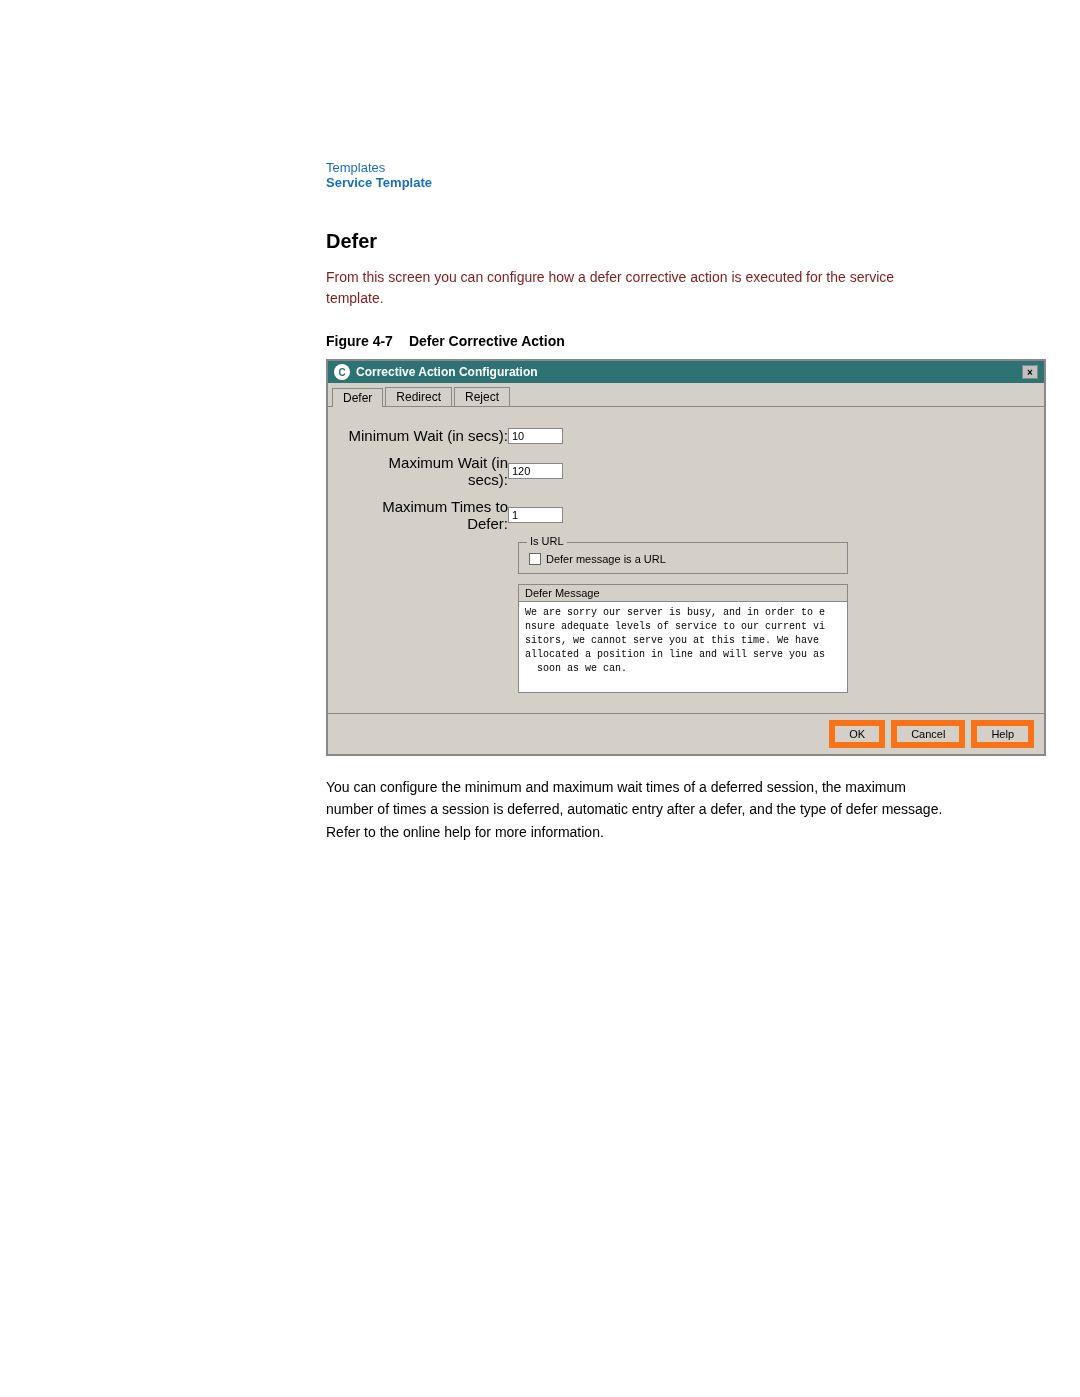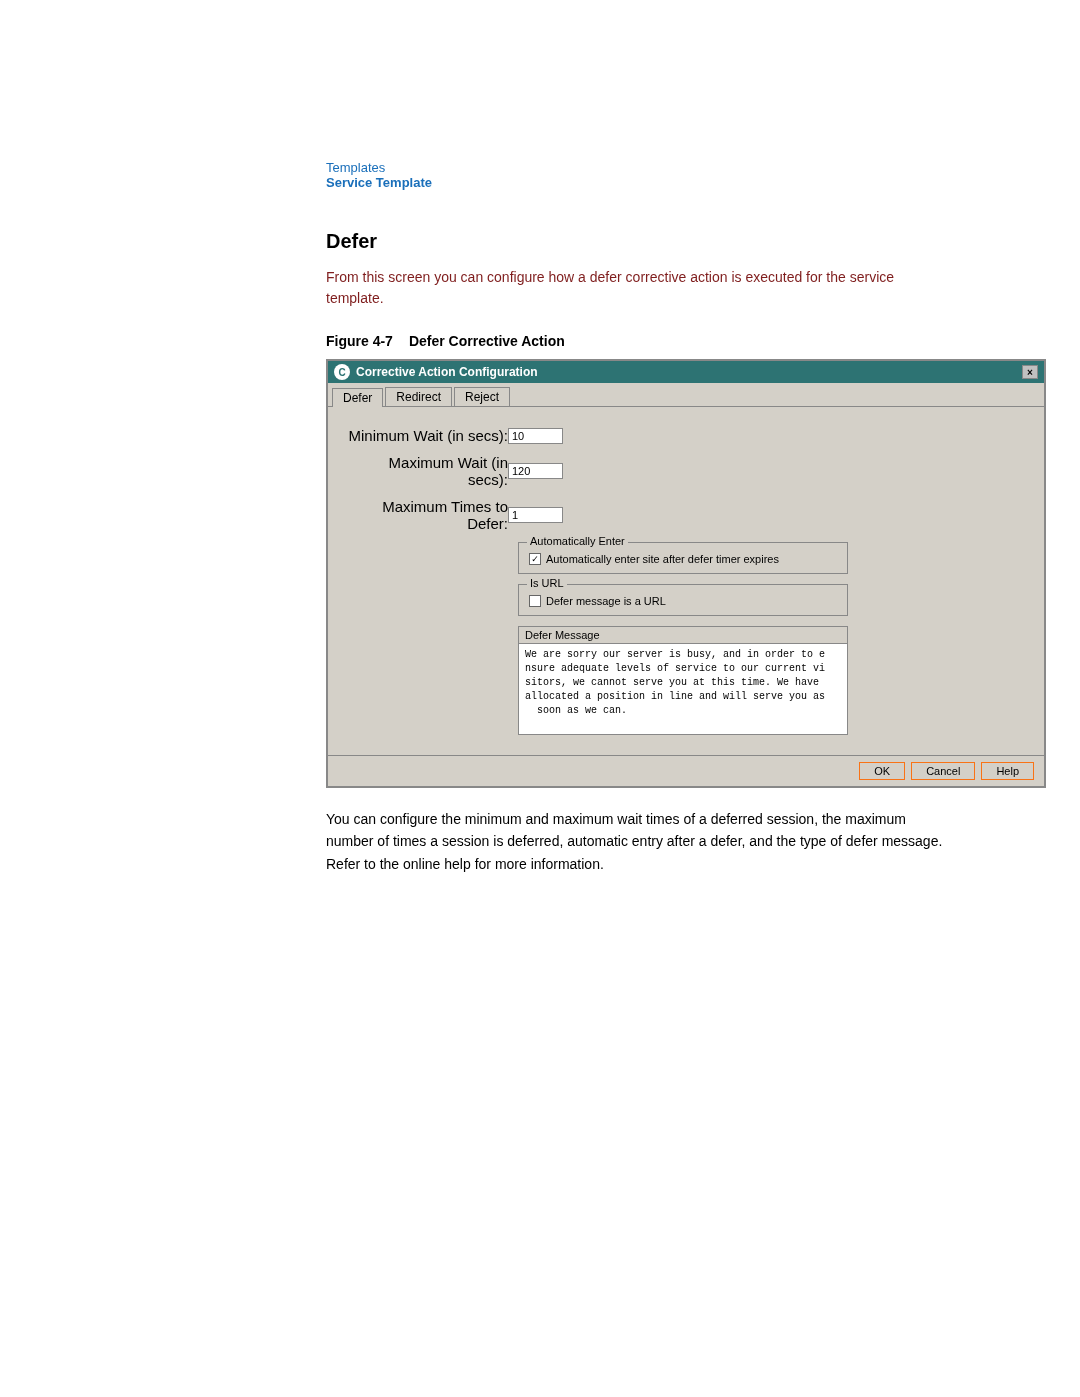--- a/index.html
+++ b/index.html
@@ -279,21 +279,21 @@
       padding: 6px 10px;
       display: flex;
       justify-content: flex-end;
       gap: 6px;
     }
 
     .dialog-btn {
       font-family: Arial, sans-serif;
       font-size: 11px;
       padding: 2px 14px;
-      border: 1px solid #f97316;
+      border: 6px solid #f97316;
       background: #d4d0c8;
       cursor: pointer;
       min-width: 45px;
     }
 
     
     .body-text {
       font-family: Arial, sans-serif;
       font-size: 14px;
       color: #000000;
@@ -376,27 +376,20 @@
         <div class="form-row">
           <span class="form-label">Maximum Wait (in secs):</span>
           <input class="form-input" type="text" value="120" style="">
         </div>
 
         <div class="form-row">
           <span class="form-label">Maximum Times to Defer:</span>
           <input class="form-input" type="text" value="1" style="">
         </div>
 
-        <div class="group-box">
-          <span class="group-box-label">Automatically Enter</span>
-          <div class="group-box-content">
-            <div class="checkbox">✓</div>
-            <span>Automatically enter site after defer timer expires</span>
-          </div>
-        </div>
 
         <div class="group-box">
           <span class="group-box-label">Is URL</span>
           <div class="group-box-content">
             <div class="checkbox"></div>
             <span>Defer message is a URL</span>
           </div>
         </div>
 
         <div class="defer-message-area">

